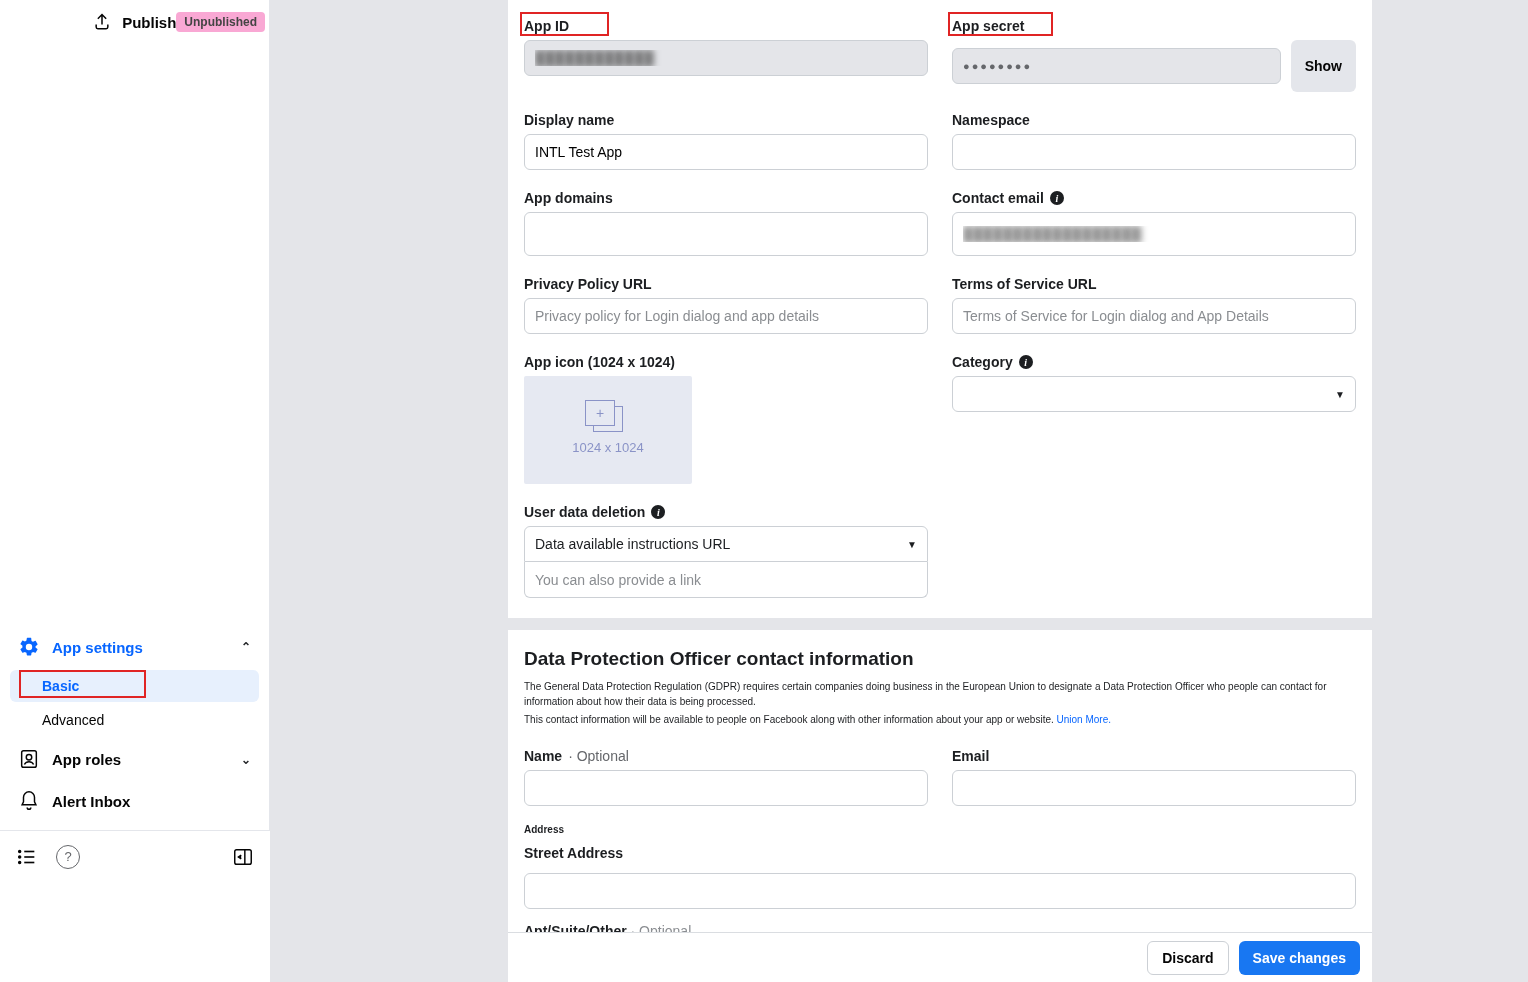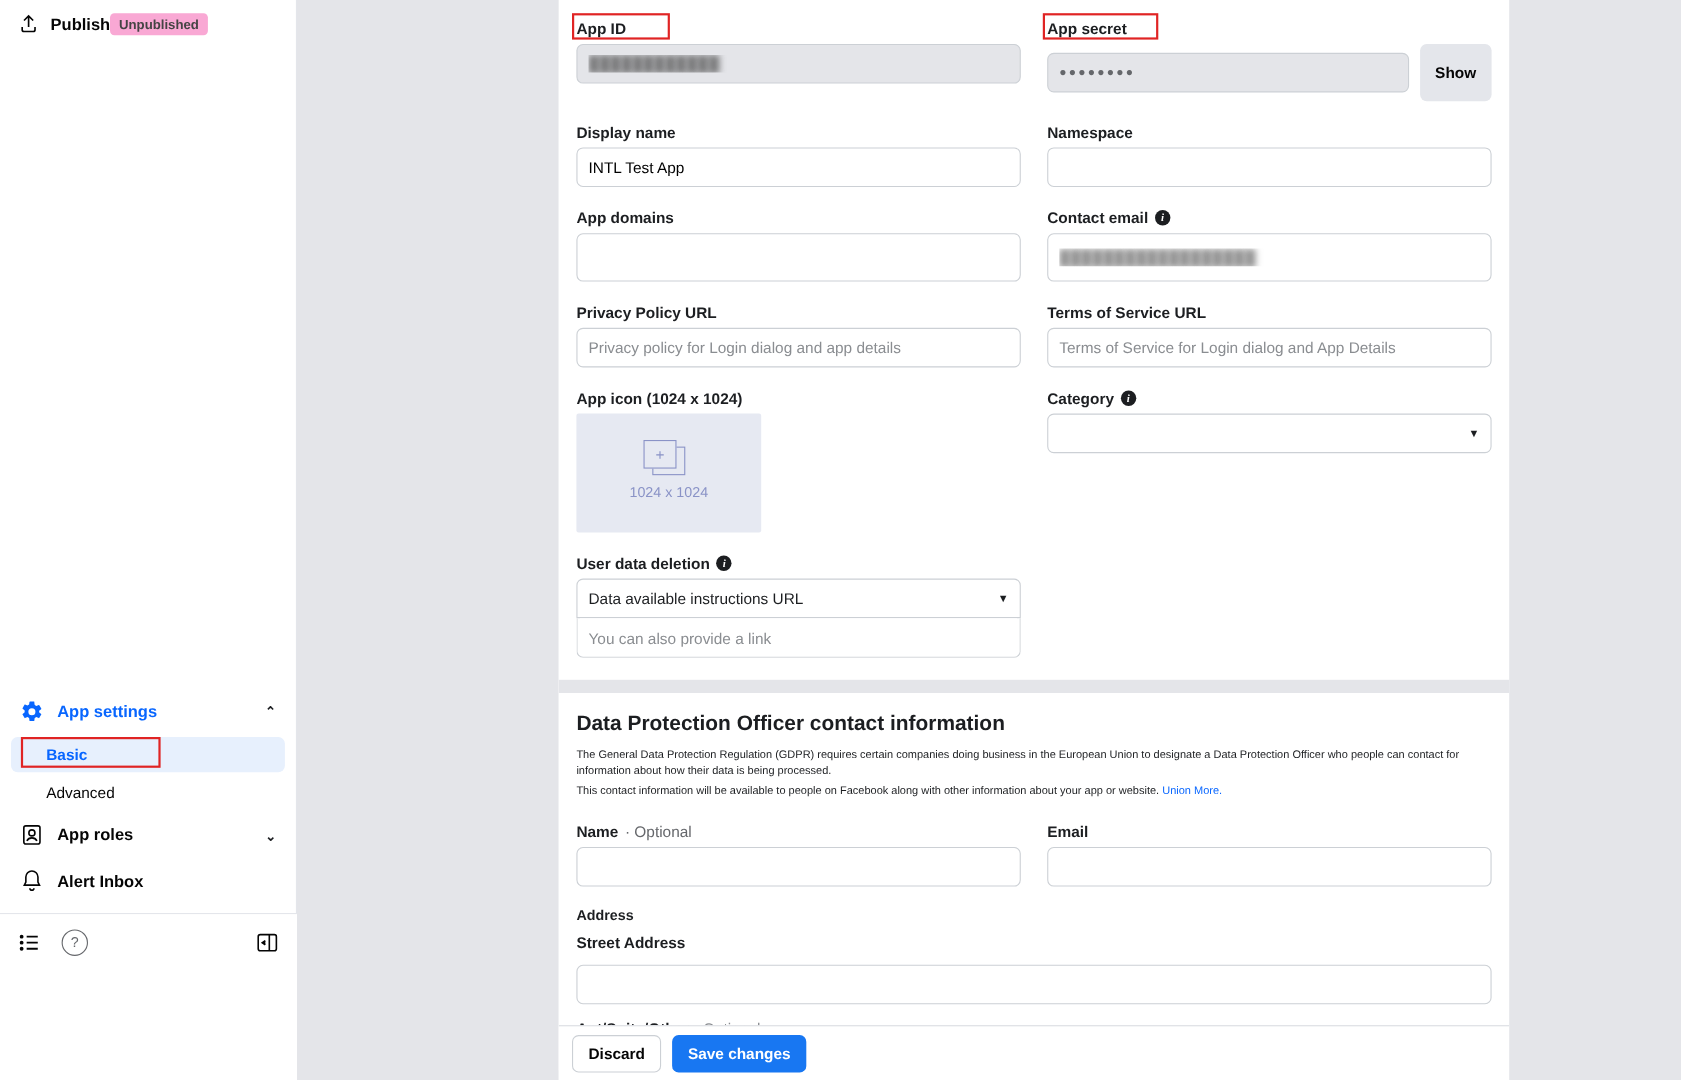--- a/index.html
+++ b/index.html
@@ -1,20 +1,20 @@
 <!DOCTYPE html>
 <html><head>
 <meta charset="utf-8">
 <style>
 * { box-sizing: border-box; margin: 0; padding: 0; font-family: -apple-system, BlinkMacSystemFont, "Segoe UI", Helvetica, Arial, sans-serif; }
 body { background: #fff; color: #1c1e21; font-size: 14px; width: 1528px; height: 982px; overflow: hidden; position: relative; }
 
 
 .sidebar { position: absolute; left: 0; top: 0; width: 270px; height: 830px; background: #fff; border-right: 1px solid #e4e6eb;}
-.sidebar-top { padding: 12px 16px; display:flex; align-items:center; justify-content:flex-start;}
+.sidebar-top { padding: 12px 4px; display:flex; align-items:center; justify-content:flex-end;}
 .publish { display:flex; align-items:center; gap:10px; font-size:15px; font-weight:600; color:#050505; cursor:pointer;}
 .badge-unpub { background:#f9a8d4; color:#444; font-size:12px; font-weight:600; padding:3px 8px; border-radius:4px;}
 .nav-bottom { position:absolute; bottom:0; left:0; right:0; padding-bottom:8px;}
 .nav-section { padding: 0 10px; }
 .nav-item { display:flex; align-items:center; gap:12px; padding:10px 8px; font-size:15px; font-weight:600; color:#050505; cursor:pointer; border-radius:6px; position:relative;}
 .nav-item.heading { color:#0866ff; }
 .nav-item .chev { margin-left:auto; font-size:12px; color:#1c1e21;}
 .nav-sub { padding:8px 10px 8px 32px; font-size:14px; color:#050505; cursor:pointer; border-radius:6px; margin:2px 0;}
 .nav-sub.active { background:#e7f0fd; color:#0866ff; font-weight:600; }
 .red-box { position:absolute; border:2px solid #e02424; pointer-events:none;}
@@ -44,24 +44,24 @@
 .btn-gray { height:52px; padding:0 14px; background:#e4e6eb; border:none; border-radius:6px; font-size:14px; font-weight:600; color:#050505; cursor:pointer;}
 .app-icon-box { width:168px; height:108px; background:#e6e9f2; display:flex; flex-direction:column; align-items:center; justify-content:center; gap:8px; cursor:pointer; border-radius:2px;}
 .app-icon-placeholder { display:flex; gap:-4px; position:relative;}
 .app-icon-placeholder .sq { width:30px; height:26px; border:1.5px solid #8a93c7; background:#e6e9f2; position:relative;}
 .app-icon-placeholder .sq.front { display:flex; align-items:center; justify-content:center; font-size:14px; color:#8a93c7; position:absolute; left:-8px; top:-6px;}
 .app-icon-text { font-size:13px; color:#8a93c7;}
 .section-divider { height:12px; background:#e4e5e9; margin:20px -16px 0 -16px;}
 .section-title { font-size:19px; font-weight:700; color:#1c1e21; margin:18px 0 10px 0;}
 .section-desc { font-size:10px; color:#1c1e21; line-height:1.45; margin-bottom:4px;}
 .section-desc a { color:#0866ff; text-decoration:none; cursor:pointer;}
-.sub-heading { font-size:13px; font-weight:700; color:#1c1e21; margin:18px 0 10px 0;}
-
-
-.action-bar { position:absolute; left:508px; right:156px; bottom:0; height:50px; border-top:1px solid #dadde1; background:#fff; display:flex; align-items:center; gap:10px; padding:0 12px;}
+.sub-heading { font-size:10px; font-weight:700; color:#1c1e21; margin:18px 0 10px 0;}
+
+
+.action-bar { position:absolute; left:508px; right:156px; bottom:0; height:50px; border-top:1px solid #dadde1; background:#fff; display:flex; align-items:center; justify-content:flex-end; gap:10px; padding:0 12px;}
 .btn-discard { height:34px; padding:0 14px; background:#fff; border:1px solid #ccd0d5; border-radius:6px; font-size:14px; font-weight:600; color:#050505; cursor:pointer;}
 .btn-save { height:34px; padding:0 14px; background:#1877f2; border:none; border-radius:6px; font-size:14px; font-weight:600; color:#fff; cursor:pointer;}
 
 
 .rb-appid { position:absolute; left:-4px; top:-6px; width:89px; height:24px; border:2px solid #e02424; pointer-events:none;}
 .rb-secret { position:absolute; left:-4px; top:-6px; width:105px; height:24px; border:2px solid #e02424; pointer-events:none;}
 
 
 svg { display:block; }
 </style>

